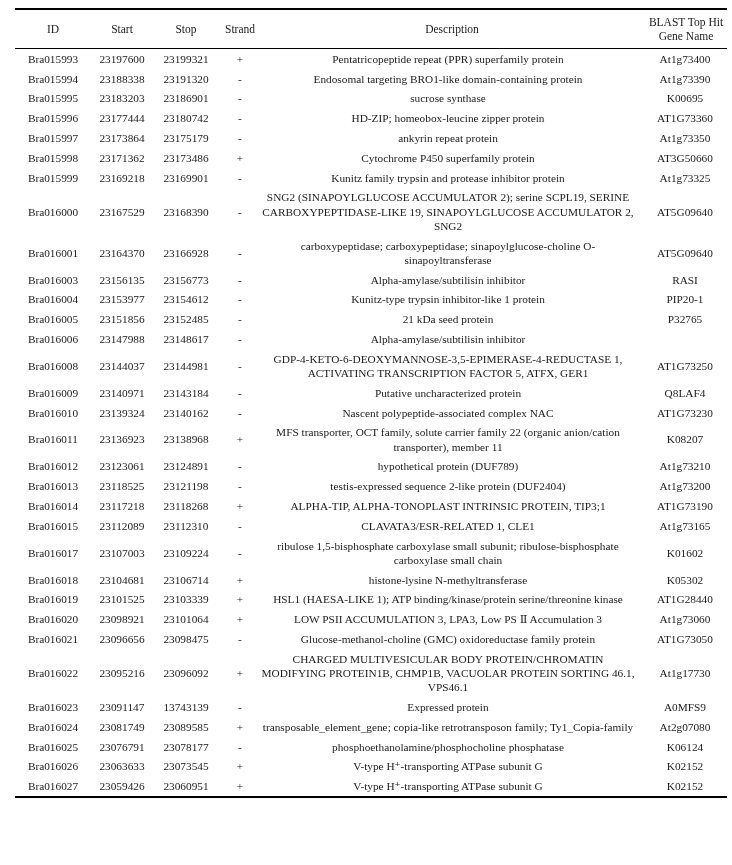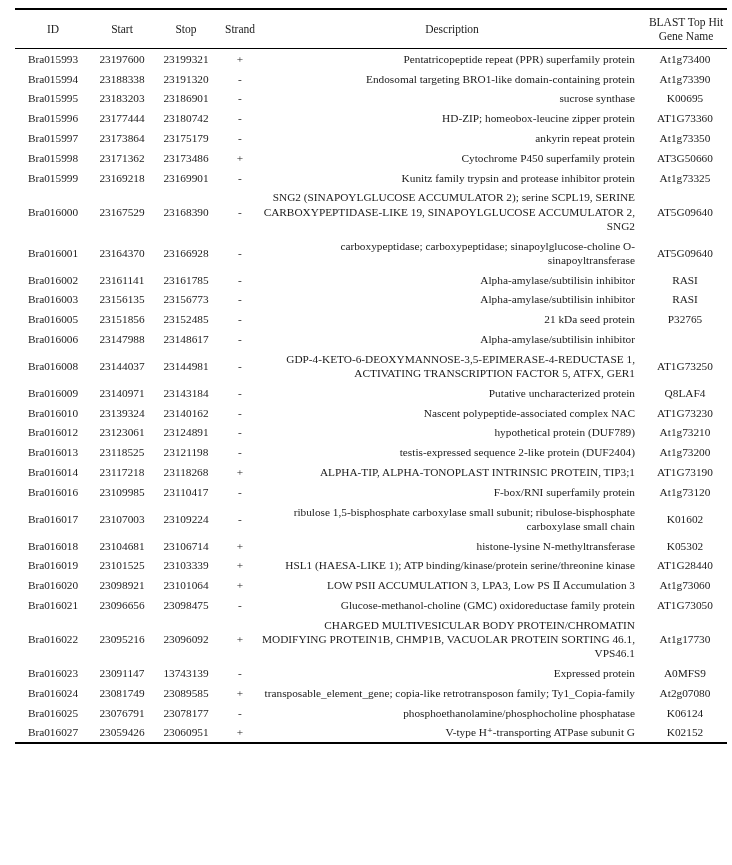--- a/index.html
+++ b/index.html
@@ -45,21 +45,21 @@
   th.h-gene { padding-left: 4px; padding-right: 2px; margin-top: 16px; }
 
   tbody td {
     padding: 2.8px 0;
     line-height: 14.2px;
     text-align: center;
     vertical-align: middle;
     word-wrap: break-word;
   }
   td.col-description {
-    text-align: right;
+    text-align: center;
     padding-right: 8px;
   }
   td.col-gene { padding-left: 2px; padding-right: 2px; font-family: Liberation Serif, serif; }
 </style>
 </head>
 <body>
 
 <div class="page">
   <table class="gene-table">
     <colgroup>
@@ -147,36 +147,36 @@
         </tr>
         <tr>
           <td class="col-id">Bra016001</td>
           <td class="col-start">23164370</td>
           <td class="col-stop">23166928</td>
           <td class="col-strand">-</td>
           <td class="col-description">carboxypeptidase; carboxypeptidase; sinapoylglucose-choline O-sinapoyltransferase</td>
           <td class="col-gene">AT5G09640</td>
         </tr>
         <tr>
-          <td class="col-id">Bra016002</td>
-          <td class="col-start">23161141</td>
-          <td class="col-stop">23161785</td>
-          <td class="col-strand">-</td>
-          <td class="col-description">Alpha-amylase/subtilisin inhibitor</td>
-          <td class="col-gene">RASI</td>
-        </tr>
-        <tr>
           <td class="col-id">Bra016003</td>
           <td class="col-start">23156135</td>
           <td class="col-stop">23156773</td>
           <td class="col-strand">-</td>
           <td class="col-description">Alpha-amylase/subtilisin inhibitor</td>
           <td class="col-gene">RASI</td>
         </tr>
         <tr>
+          <td class="col-id">Bra016004</td>
+          <td class="col-start">23153977</td>
+          <td class="col-stop">23154612</td>
+          <td class="col-strand">-</td>
+          <td class="col-description">Kunitz-type trypsin inhibitor-like 1 protein</td>
+          <td class="col-gene">PIP20-1</td>
+        </tr>
+        <tr>
           <td class="col-id">Bra016005</td>
           <td class="col-start">23151856</td>
           <td class="col-stop">23152485</td>
           <td class="col-strand">-</td>
           <td class="col-description">21 kDa seed protein</td>
           <td class="col-gene">P32765</td>
         </tr>
         <tr>
           <td class="col-id">Bra016006</td>
           <td class="col-start">23147988</td>
@@ -203,20 +203,28 @@
         </tr>
         <tr>
           <td class="col-id">Bra016010</td>
           <td class="col-start">23139324</td>
           <td class="col-stop">23140162</td>
           <td class="col-strand">-</td>
           <td class="col-description">Nascent polypeptide-associated complex NAC</td>
           <td class="col-gene">AT1G73230</td>
         </tr>
         <tr>
+          <td class="col-id">Bra016011</td>
+          <td class="col-start">23136923</td>
+          <td class="col-stop">23138968</td>
+          <td class="col-strand">+</td>
+          <td class="col-description">MFS transporter, OCT family, solute carrier family 22 (organic anion/cation transporter), member 11</td>
+          <td class="col-gene">K08207</td>
+        </tr>
+        <tr>
           <td class="col-id">Bra016012</td>
           <td class="col-start">23123061</td>
           <td class="col-stop">23124891</td>
           <td class="col-strand">-</td>
           <td class="col-description">hypothetical protein (DUF789)</td>
           <td class="col-gene">At1g73210</td>
         </tr>
         <tr>
           <td class="col-id">Bra016013</td>
           <td class="col-start">23118525</td>
@@ -227,26 +235,26 @@
         </tr>
         <tr>
           <td class="col-id">Bra016014</td>
           <td class="col-start">23117218</td>
           <td class="col-stop">23118268</td>
           <td class="col-strand">+</td>
           <td class="col-description">ALPHA-TIP, ALPHA-TONOPLAST INTRINSIC PROTEIN, TIP3;1</td>
           <td class="col-gene">AT1G73190</td>
         </tr>
         <tr>
-          <td class="col-id">Bra016016</td>
-          <td class="col-start">23109985</td>
-          <td class="col-stop">23110417</td>
-          <td class="col-strand">-</td>
-          <td class="col-description">F-box/RNI superfamily protein</td>
-          <td class="col-gene">At1g73120</td>
+          <td class="col-id">Bra016015</td>
+          <td class="col-start">23112089</td>
+          <td class="col-stop">23112310</td>
+          <td class="col-strand">-</td>
+          <td class="col-description">CLAVATA3/ESR-RELATED 1, CLE1</td>
+          <td class="col-gene">At1g73165</td>
         </tr>
         <tr>
           <td class="col-id">Bra016017</td>
           <td class="col-start">23107003</td>
           <td class="col-stop">23109224</td>
           <td class="col-strand">-</td>
           <td class="col-description">ribulose 1,5-bisphosphate carboxylase small subunit; ribulose-bisphosphate carboxylase small chain</td>
           <td class="col-gene">K01602</td>
         </tr>
         <tr>
@@ -305,20 +313,28 @@
           <td class="col-description">transposable_element_gene; copia-like retrotransposon family; Ty1_Copia-family</td>
           <td class="col-gene">At2g07080</td>
         </tr>
         <tr>
           <td class="col-id">Bra016025</td>
           <td class="col-start">23076791</td>
           <td class="col-stop">23078177</td>
           <td class="col-strand">-</td>
           <td class="col-description">phosphoethanolamine/phosphocholine phosphatase</td>
           <td class="col-gene">K06124</td>
+        </tr>
+        <tr>
+          <td class="col-id">Bra016026</td>
+          <td class="col-start">23063633</td>
+          <td class="col-stop">23073545</td>
+          <td class="col-strand">+</td>
+          <td class="col-description">V-type H⁺-transporting ATPase subunit G</td>
+          <td class="col-gene">K02152</td>
         </tr>
         <tr>
           <td class="col-id">Bra016027</td>
           <td class="col-start">23059426</td>
           <td class="col-stop">23060951</td>
           <td class="col-strand">+</td>
           <td class="col-description">V-type H⁺-transporting ATPase subunit G</td>
           <td class="col-gene">K02152</td>
         </tr>
       </tbody>

